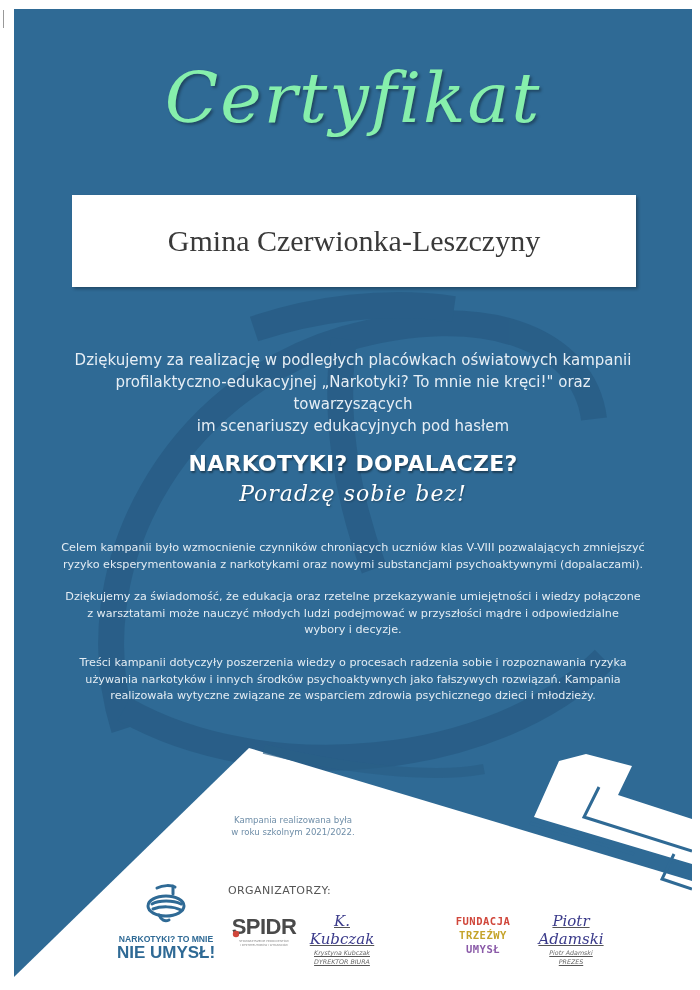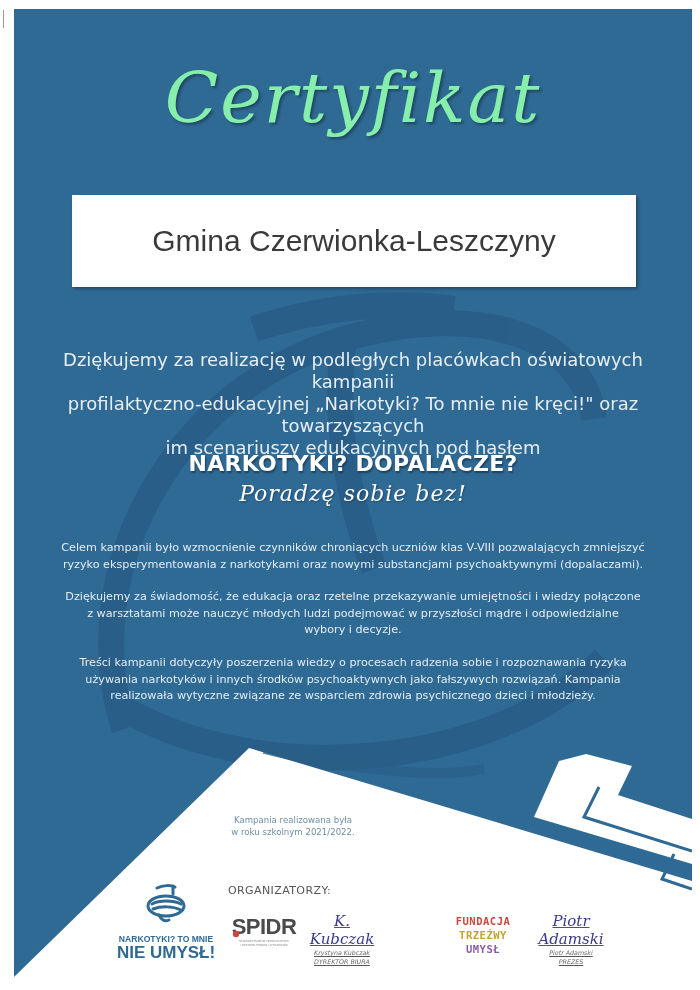--- a/index.html
+++ b/index.html
@@ -22,25 +22,25 @@
     color: #86efac; font-family: "DejaVu Serif", serif; font-style: italic;
     font-size: 70px; letter-spacing: 2px;
     text-shadow: 2px 2px 3px rgba(0,0,0,0.35);
   }
   .name-box {
     position: absolute; left: 58px; top: 186px; width: 564px; height: 92px;
     background: #ffffff; box-shadow: 2px 2px 3px rgba(0,0,0,0.3);
     display: flex; align-items: center; justify-content: center;
   }
   .name-box span {
-    color: #3a3a3a; font-family: Liberation Sans, sans-serif; font-size: 30px;
+    color: #3a3a3a; font-family: Liberation Serif, serif; font-size: 30px;
   }
   .intro {
     position: absolute; left: 40px; right: 40px; top: 340px;
-    color: #e6eef5; text-align: center; font-size: 18px; line-height: 22px;
+    color: #e6eef5; text-align: center; font-size: 15px; line-height: 22px;
   }
   .slogan1 {
     position: absolute; left: 0; right: 0; top: 442px; text-align: center;
     color: #ffffff; font-weight: bold; font-size: 22px; letter-spacing: 0.3px;
     text-shadow: 1px 2px 2px rgba(0,0,0,0.4);
     font-family: "DejaVu Sans", sans-serif;
   }
   .slogan2 {
     position: absolute; left: 0; right: 0; top: 472px; text-align: center;
     color: #ffffff; font-style: italic; font-size: 22px;

